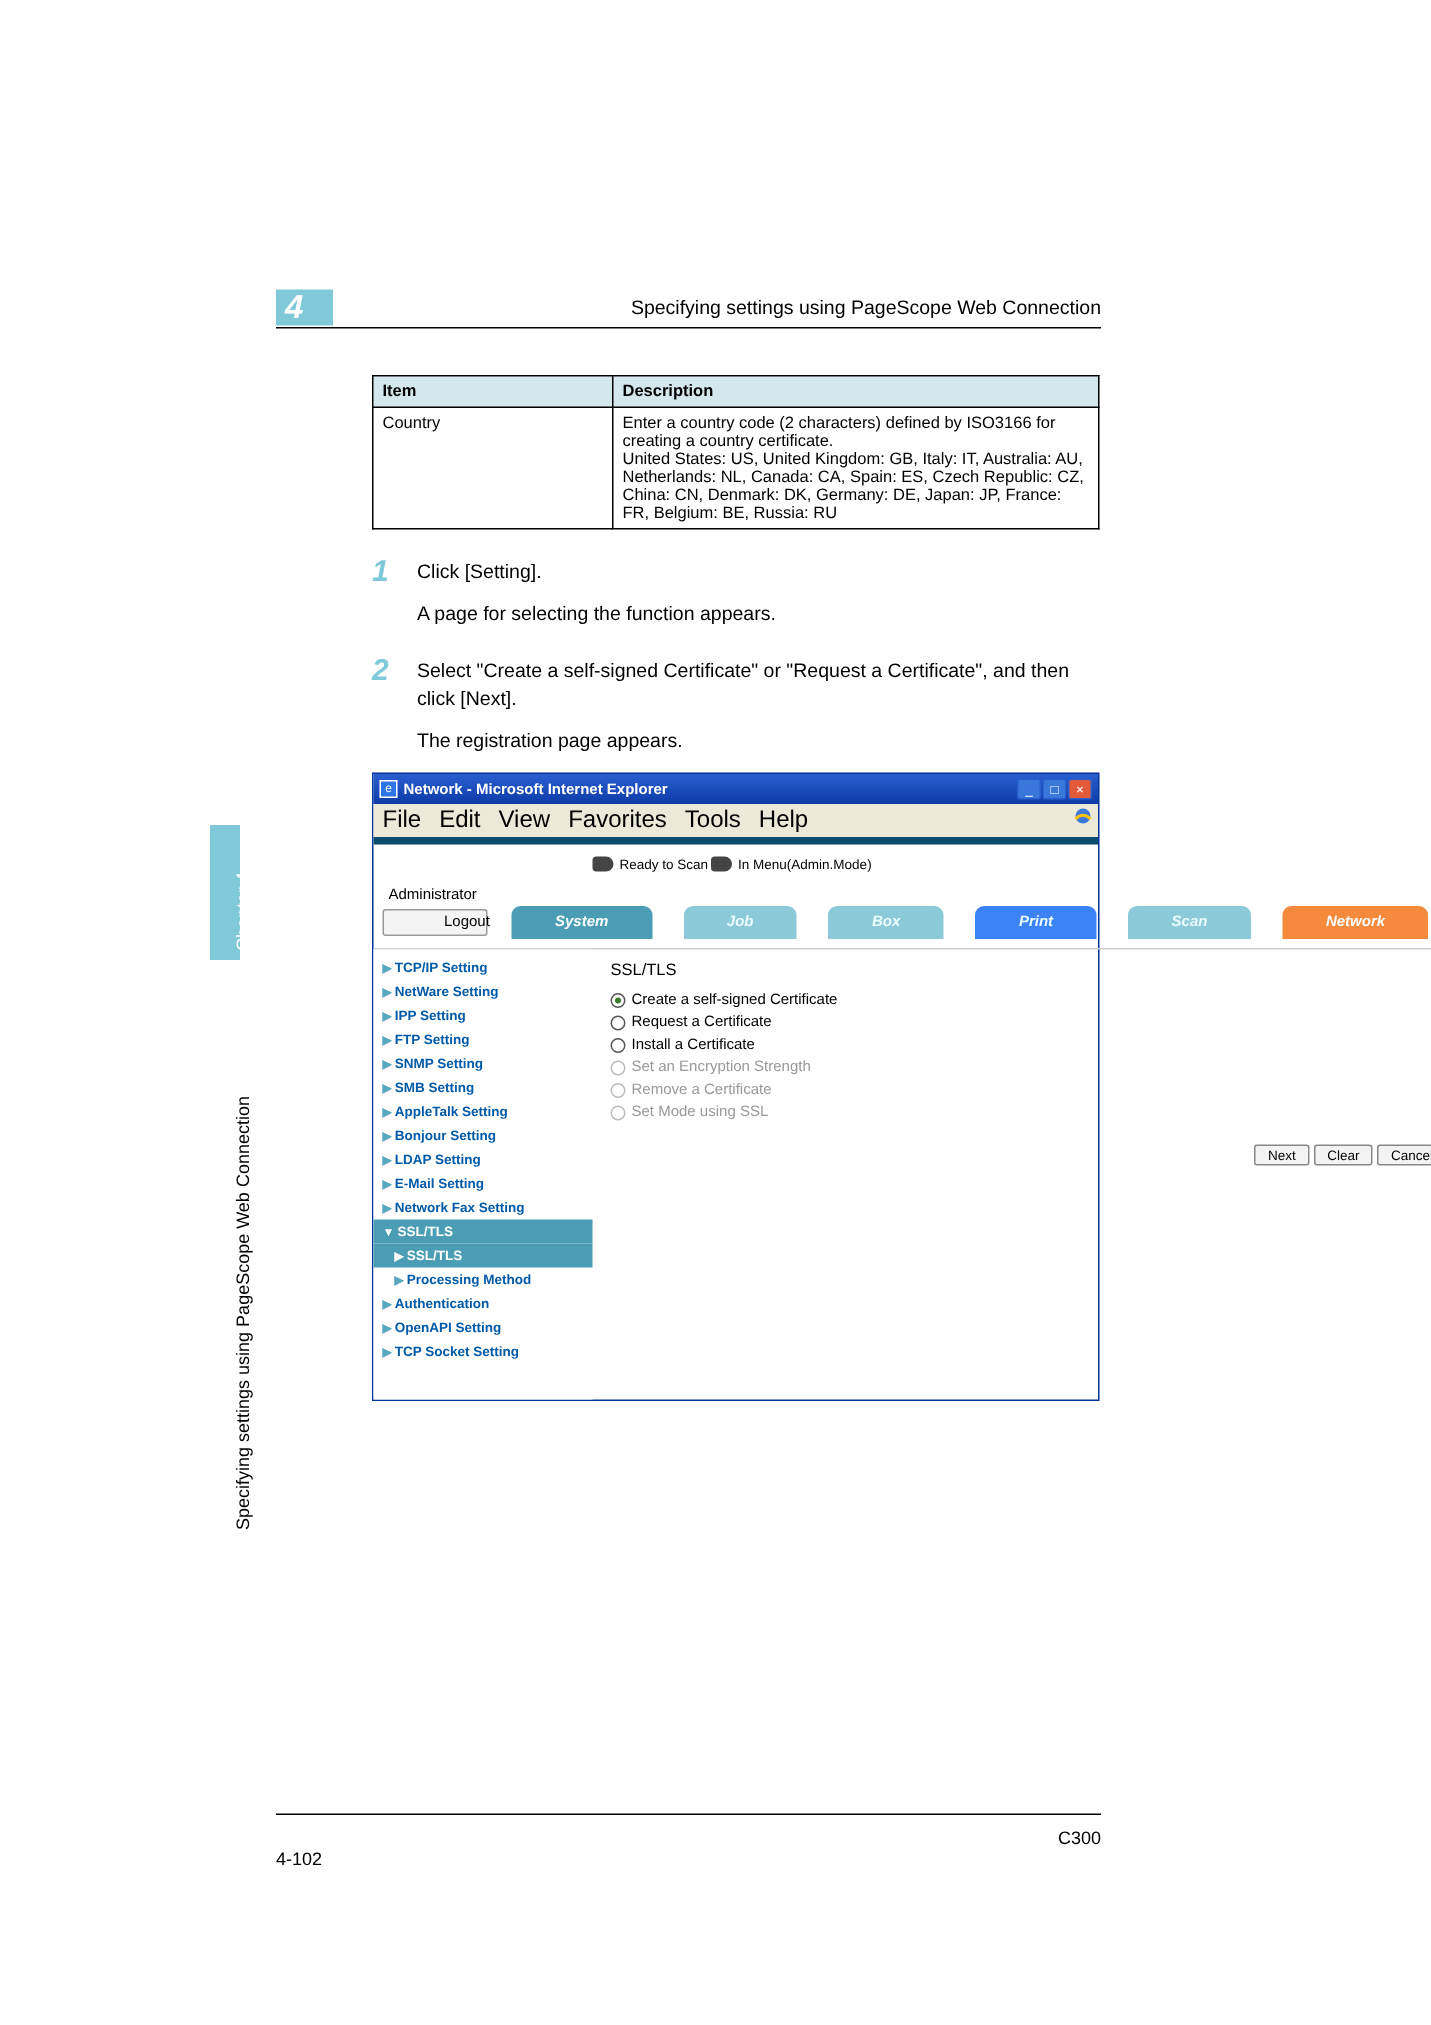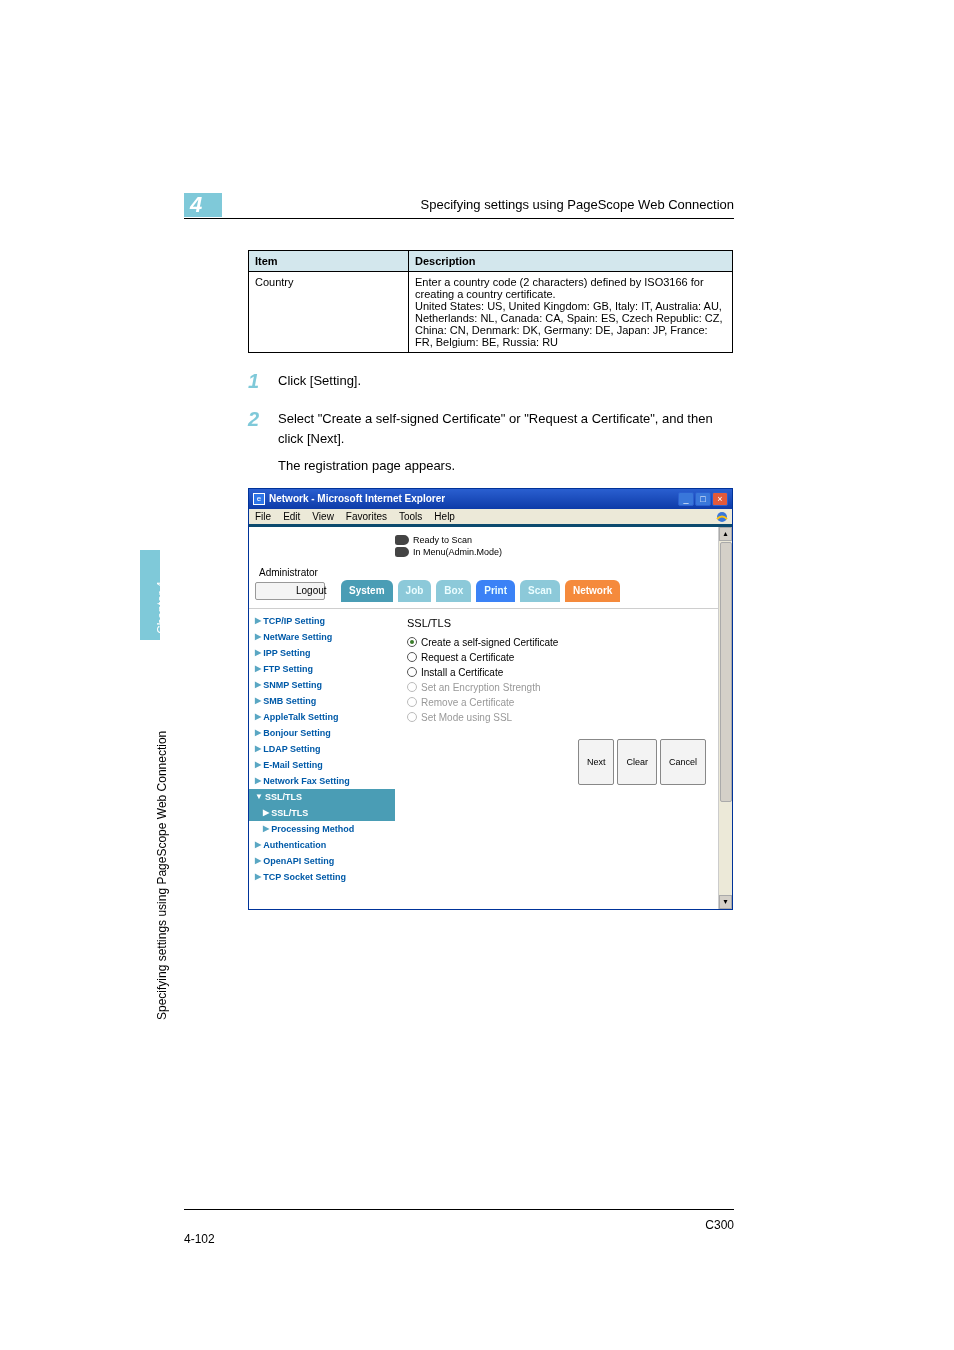--- a/index.html
+++ b/index.html
@@ -124,44 +124,45 @@
     border: 1px solid #2a5fd0;
     color: #fff;
     font-size: 9px;
     text-align: center;
     line-height: 12px;
     border-radius: 2px;
   }
   .win-btn.close { background: #e35a3b; }
   .shot-menubar {
     background: #ece9d8;
-    border-bottom: 3px solid #0c4a6e;
+    border-bottom: 5px solid #0c4a6e;
     padding: 2px 6px;
-    font-size: 10px;
+    font-size: 16px;
     display: flex;
     gap: 12px;
     position: relative;
   }
   .shot-menubar .ie-logo {
     position: absolute;
     right: 3px;
     top: 1px;
     width: 14px; height: 14px;
   }
   .shot-header-area {
     padding: 8px 10px 6px 10px;
     display: flex;
     align-items: flex-end;
     gap: 10px;
   }
   .shot-status {
     display: flex;
-    flex-direction: column;
+    flex-direction: row;
     gap: 2px;
     margin-left: 136px;
+    align-items: flex-end;
   }
   .status-line { display: flex; align-items: center; gap: 4px; font-size: 9px; }
   .status-dot {
     width: 14px;
     height: 10px;
     background: #444;
     border-radius: 3px 6px 6px 3px;
   }
   .admin-label {
     font-size: 10px;
@@ -182,26 +183,27 @@
     background: #f4f4f4;
     border-radius: 2px;
     font-size: 10px;
     text-align: center;
     line-height: 16px;
     padding-left: 40px;
   }
   .main-tab {
     height: 22px;
     line-height: 22px;
-    padding: 0 8px;
+    padding: 0 29px;
     font-size: 10px;
     font-weight: bold;
     color: #fff;
     border-radius: 6px 6px 0 0;
-    margin-right: 2px;
+    margin-right: 18px;
+    font-style: italic;
   }
   .main-tab.system { background: #4a9db5; }
   .main-tab.job { background: #8cc9d9; color: #eafdff; }
   .main-tab.box { background: #8cc9d9; color: #eafdff; }
   .main-tab.print { background: #3b82f6; color: #eafdff; }
   .main-tab.scan { background: #8cc9d9; color: #eafdff; }
   .main-tab.network { background: #f58a3c; color: #fff; }
   .shot-main {
     display: flex;
     border-top: 1px solid #cecece;
@@ -268,21 +270,21 @@
     right: 12px;
     top: 130px;
     display: flex;
     gap: 3px;
   }
   .c-btn {
     border: 1px solid #888;
     background: #f3f3f3;
     border-radius: 2px;
     font-size: 9px;
-    padding: 17px 8px;
+    padding: 1px 8px;
   }
   .shot-scrollbar {
     width: 14px;
     background: #ece9d8;
     border-left: 1px solid #ccc;
     position: relative;
   }
   .scroll-arrow {
     width: 100%;
     height: 14px;
@@ -372,20 +374,21 @@
 United States: US, United Kingdom: GB, Italy: IT, Australia: AU, Netherlands: NL, Canada: CA, Spain: ES, Czech Republic: CZ, China: CN, Denmark: DK, Germany: DE, Japan: JP, France: FR, Belgium: BE, Russia: RU</td>
     </tr>
   </tbody>
     </table>
 
 
   <div class="step-row">
     <div class="step-num">1</div>
     <div class="step-text">Click [Setting].</div>
   </div>
+  <div class="step-sub">A page for selecting the function appears.</div>
 
   <div class="step-row">
     <div class="step-num">2</div>
     <div class="step-text">Select "Create a self-signed Certificate" or "Request a Certificate", and then click [Next].</div>
   </div>
   <div class="step-sub">The registration page appears.</div>
 
   <div class="shot">
     <div class="shot-titlebar">
       <div class="title-icon">e</div>

